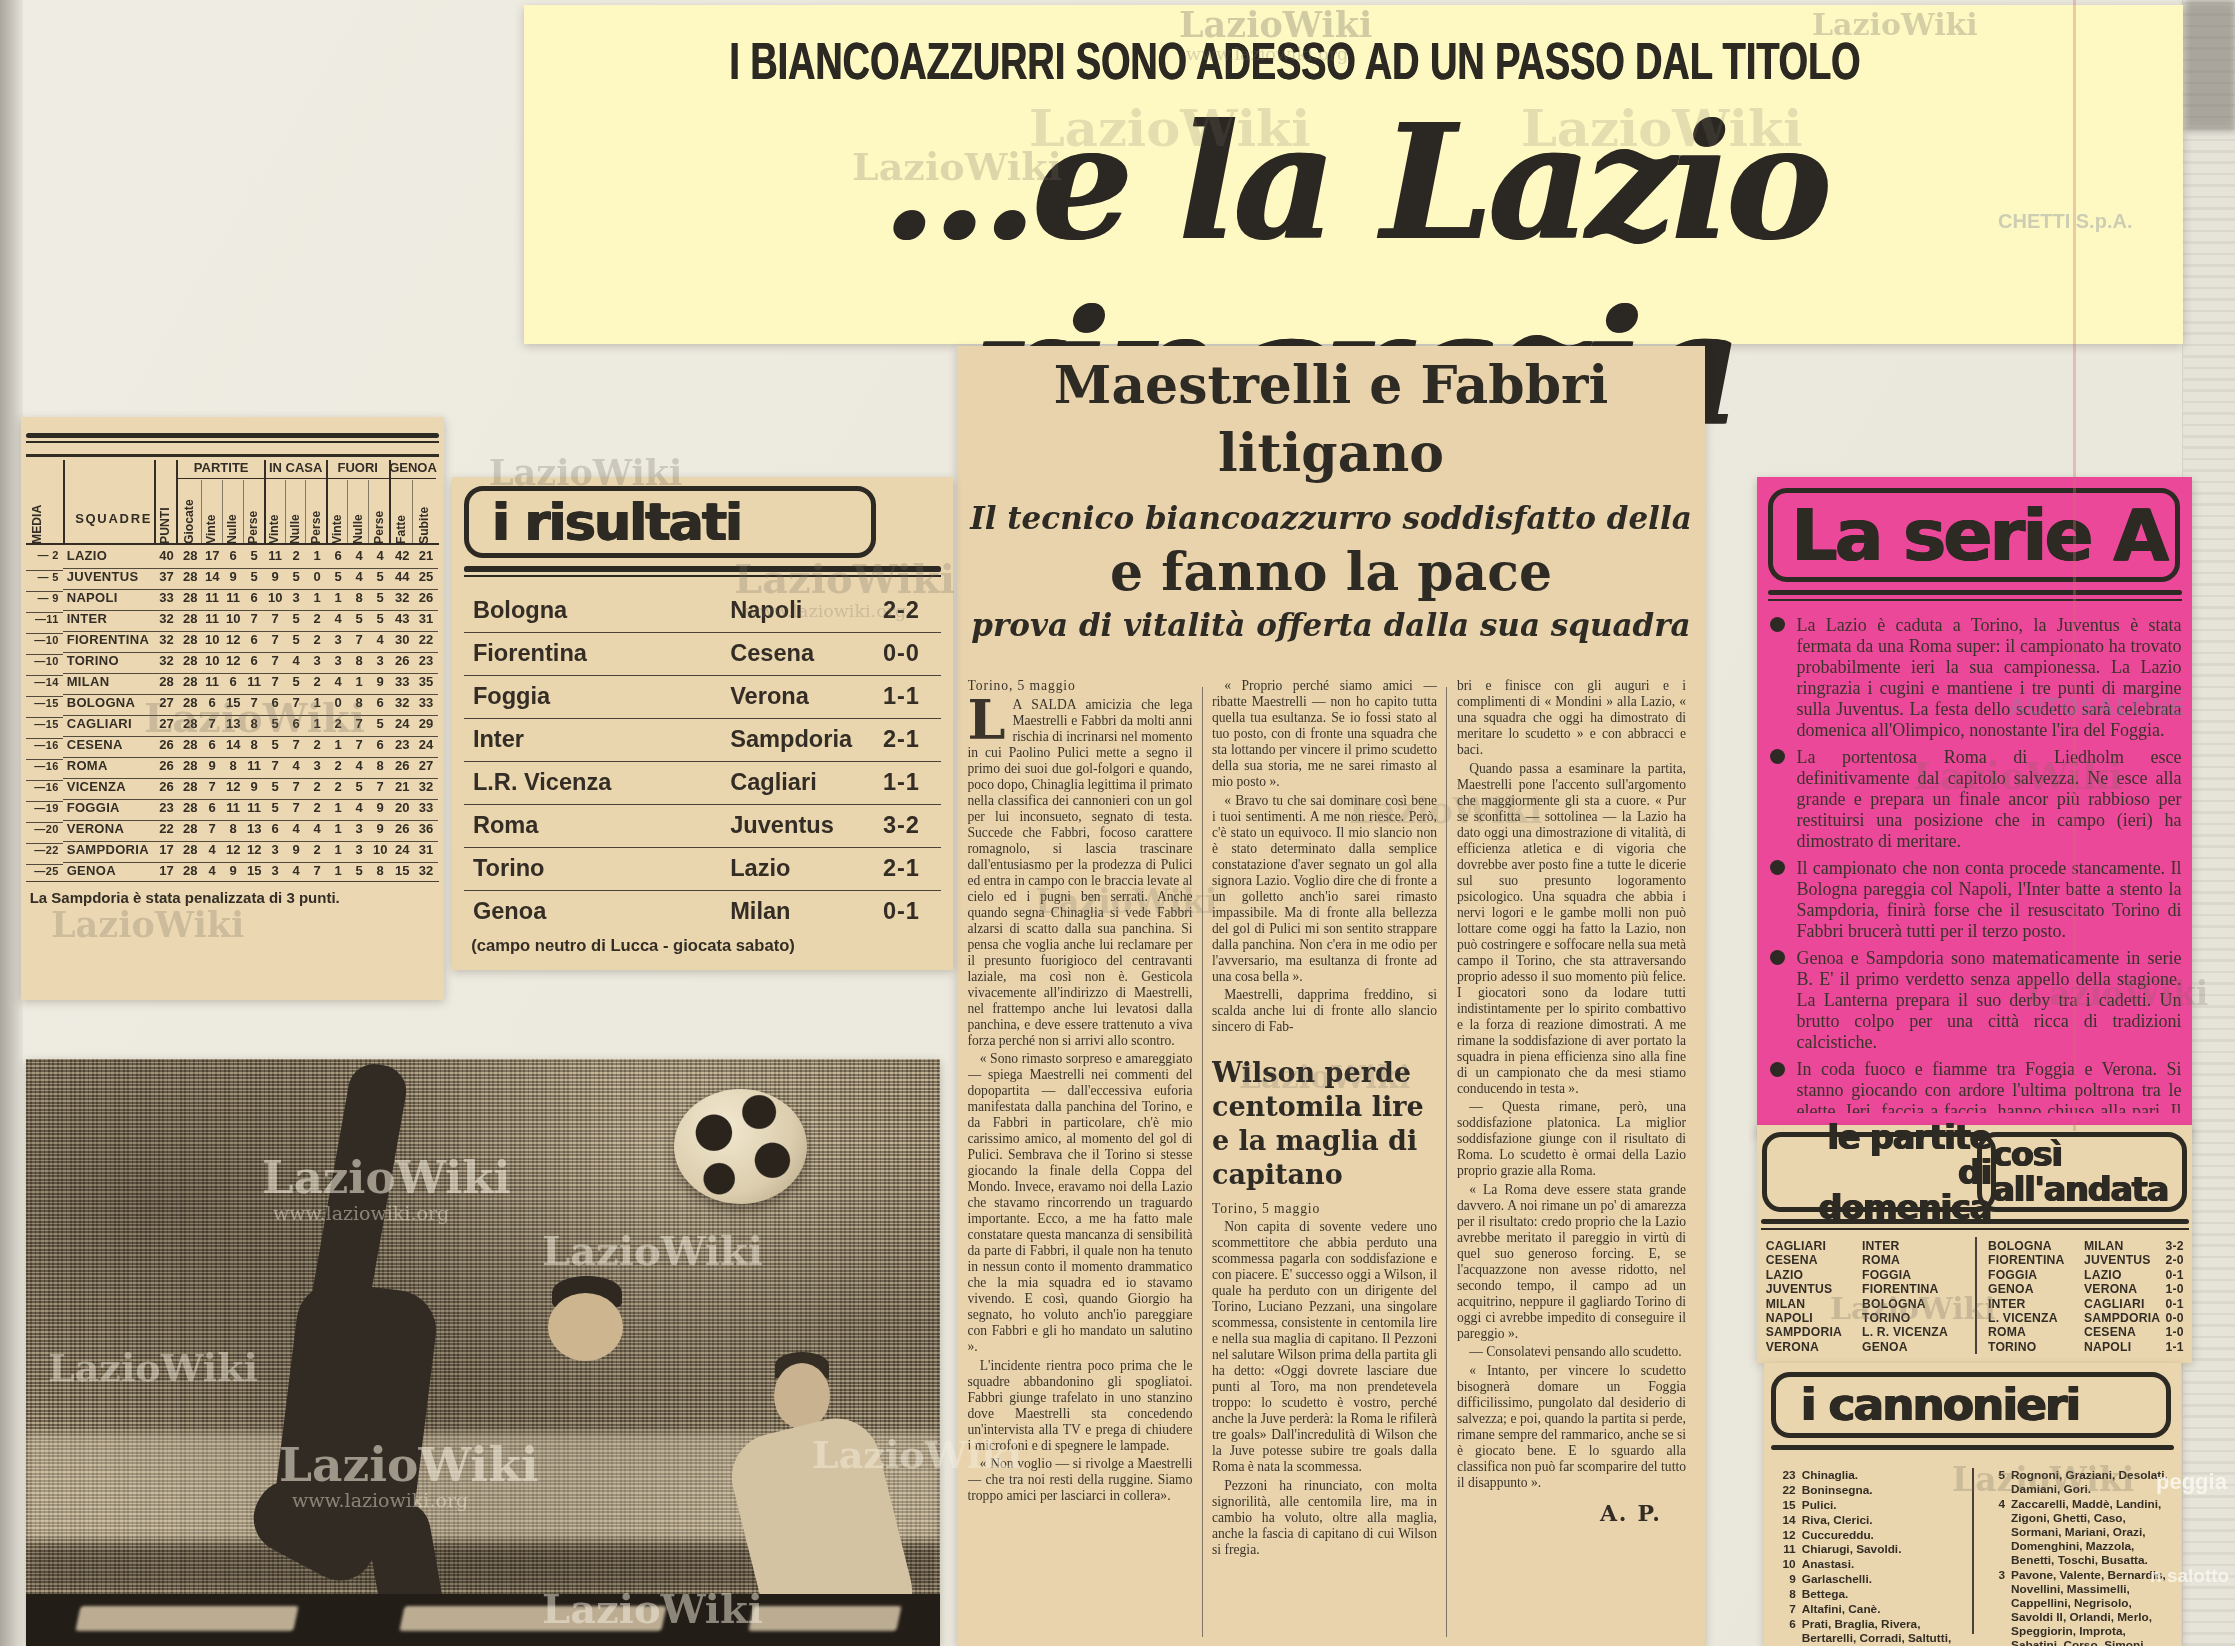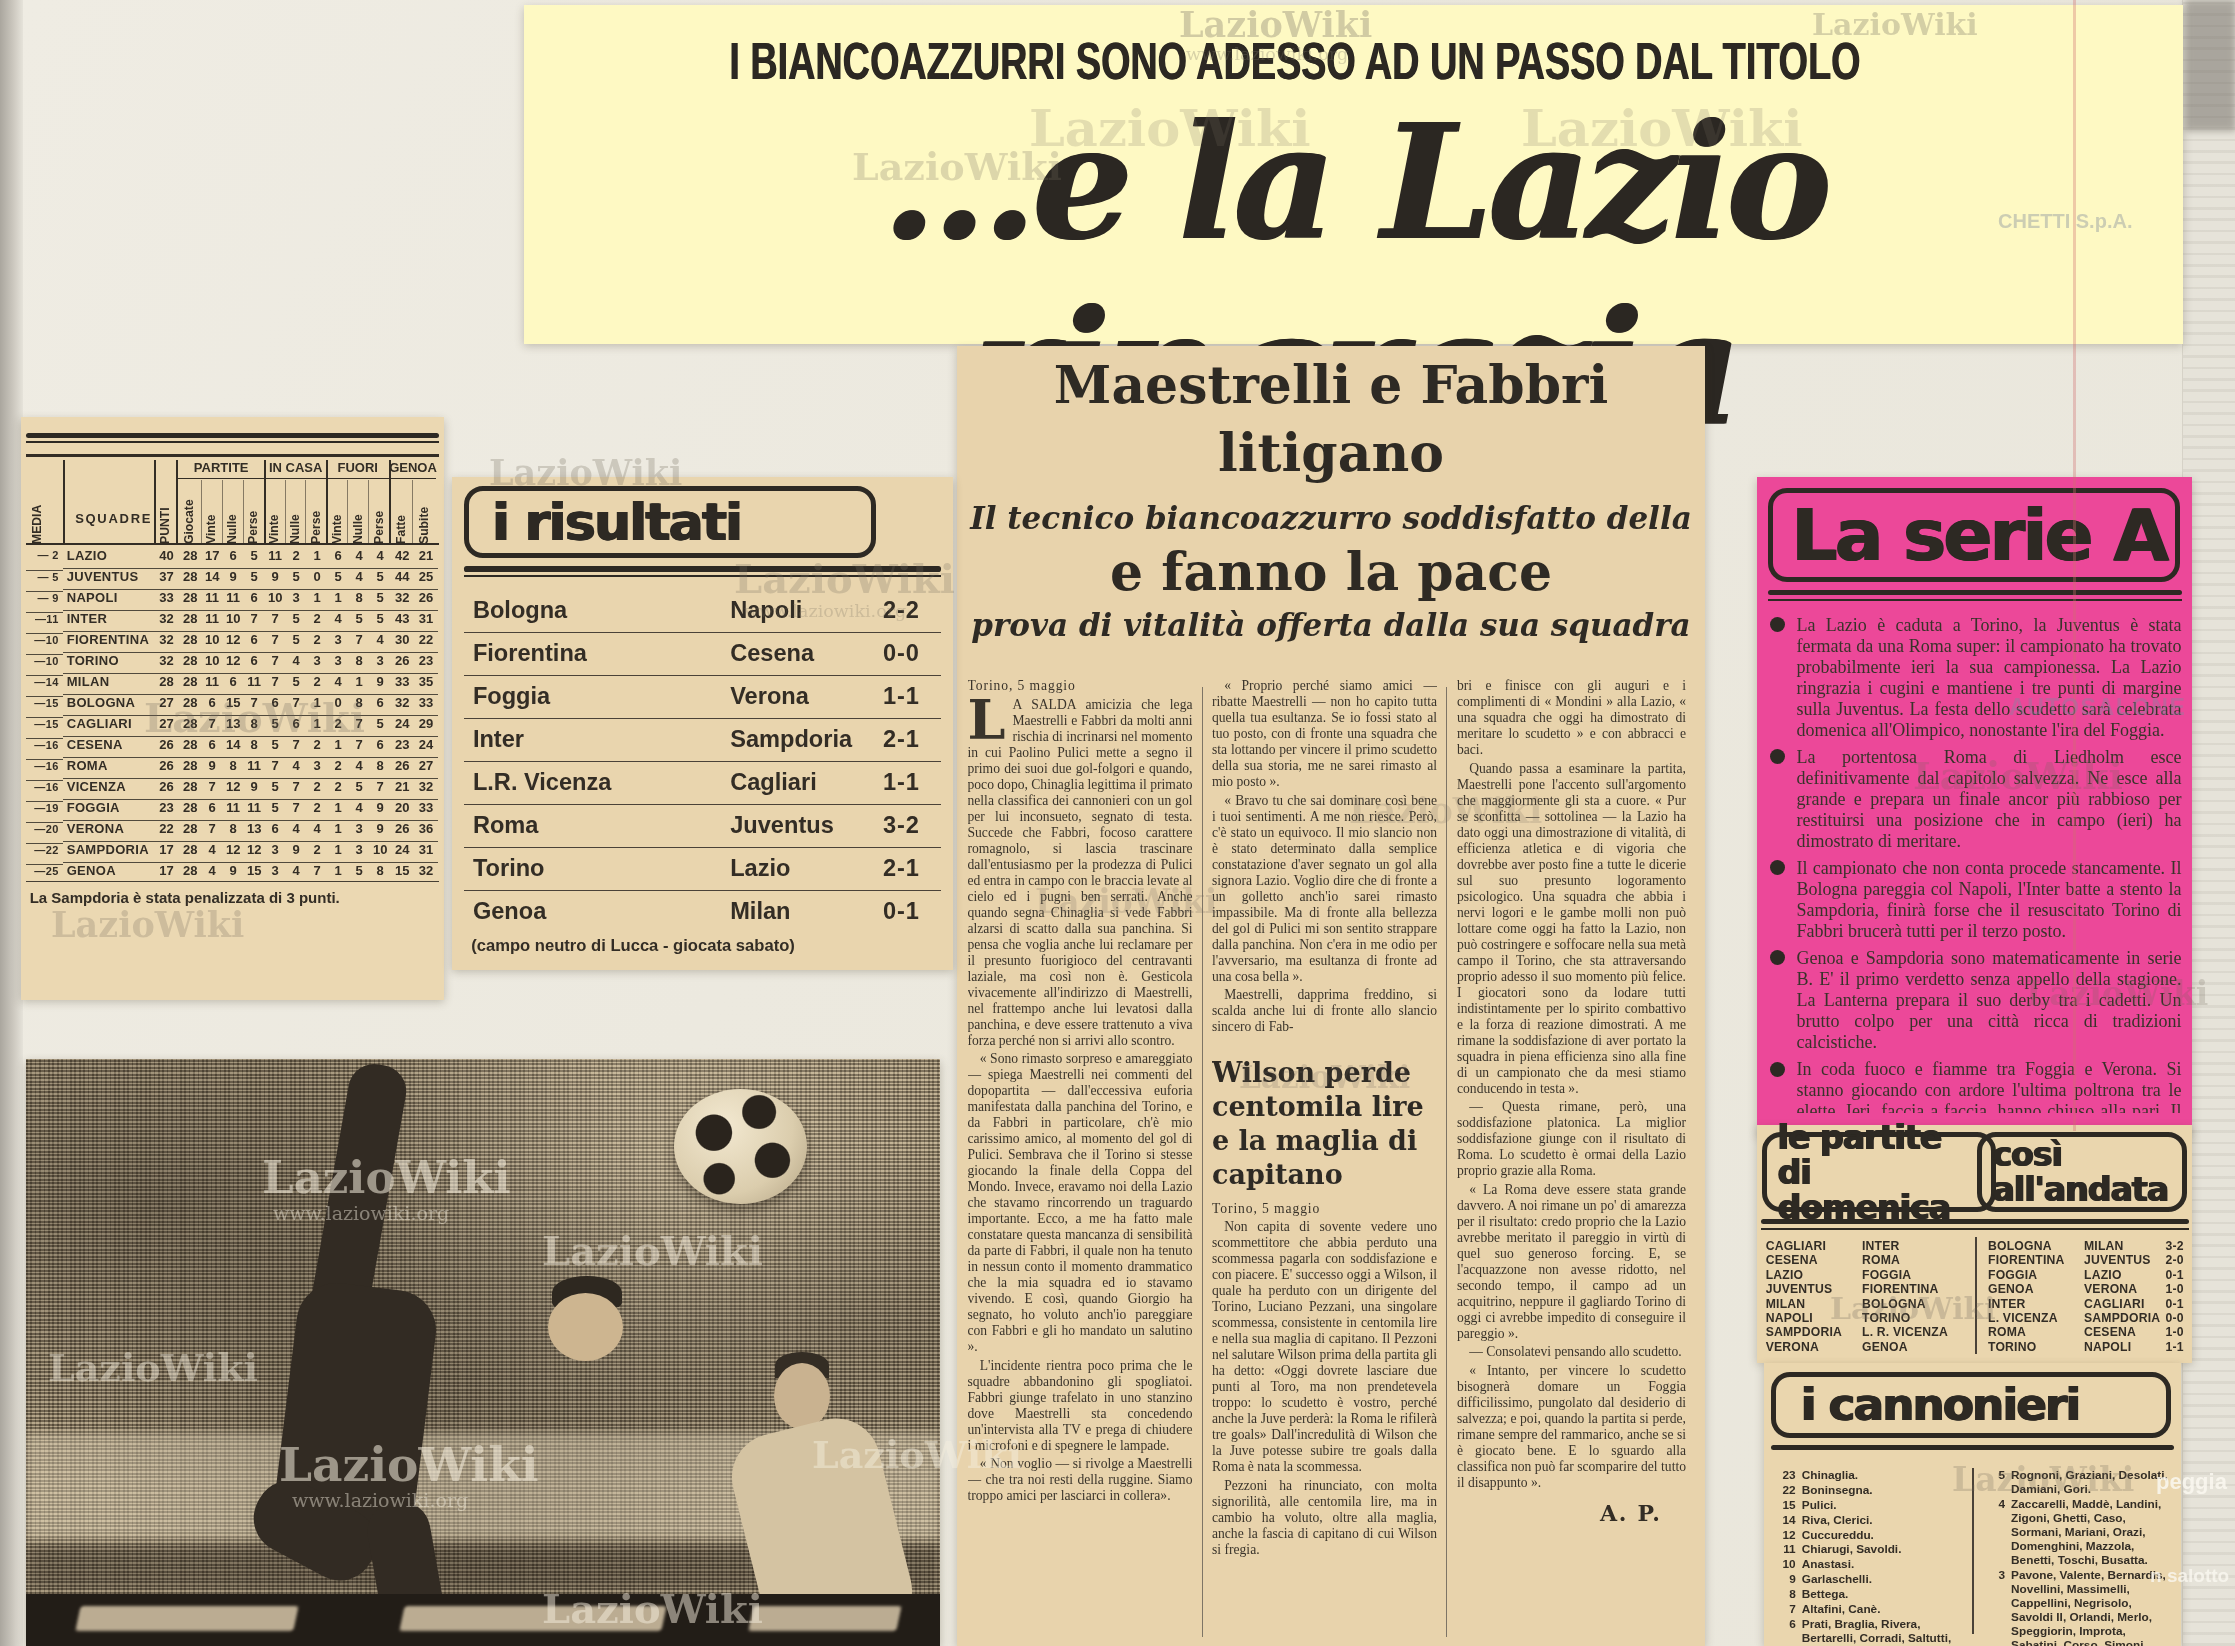--- a/index.html
+++ b/index.html
@@ -551,21 +551,21 @@
           <div class="btext">Genoa e Sampdoria sono matematicamente in serie B. E' il primo verdetto senza appello della stagione. La Lanterna prepara il suo derby tra i cadetti. Un brutto colpo per una città ricca di tradizioni calcistiche.</div>
         </div>
         <div class="bullet">
           <div class="dot"></div>
           <div class="btext">In coda fuoco e fiamme tra Foggia e Verona. Si stanno giocando con ardore l'ultima poltrona tra le elette. Ieri, faccia a faccia, hanno chiuso alla pari. Il Foggia ha un punto di speranza in più, ma una visita alla Lazio in programma. Il Verona sta peggio in classifica, ma meglio nel morale. Da tre settimane le imbrocca tutte.</div>
         </div>
       </div>
   </div>
 
   <div class="clip tan6" style="left:1757px;top:1125px;width:435px;height:238px;padding:7px 0 0;">
-    <div class="titlebox" style="position:absolute;left:5.2px;top:7px;width:234px;height:80px;padding-left:10.5px;">
+    <div class="titlebox" style="position:absolute;left:5.2px;top:7px;width:234px;height:80px;padding-left:10.5px;text-align:right;">
       <span class="fat" style="font-size:33px;line-height:35px;letter-spacing:-0.9px;">
         <span style="display:block;">le partite</span>
         <span style="display:block;">di domenica</span>
       </span>
     </div>
     <div class="titlebox" style="position:absolute;left:220px;top:7px;width:210px;height:80px;padding-left:10.5px;">
       <span class="fat" style="font-size:33px;line-height:35px;letter-spacing:-0.9px;">
         <span style="display:block;">così</span>
         <span style="display:block;">all'andata</span>
       </span>

